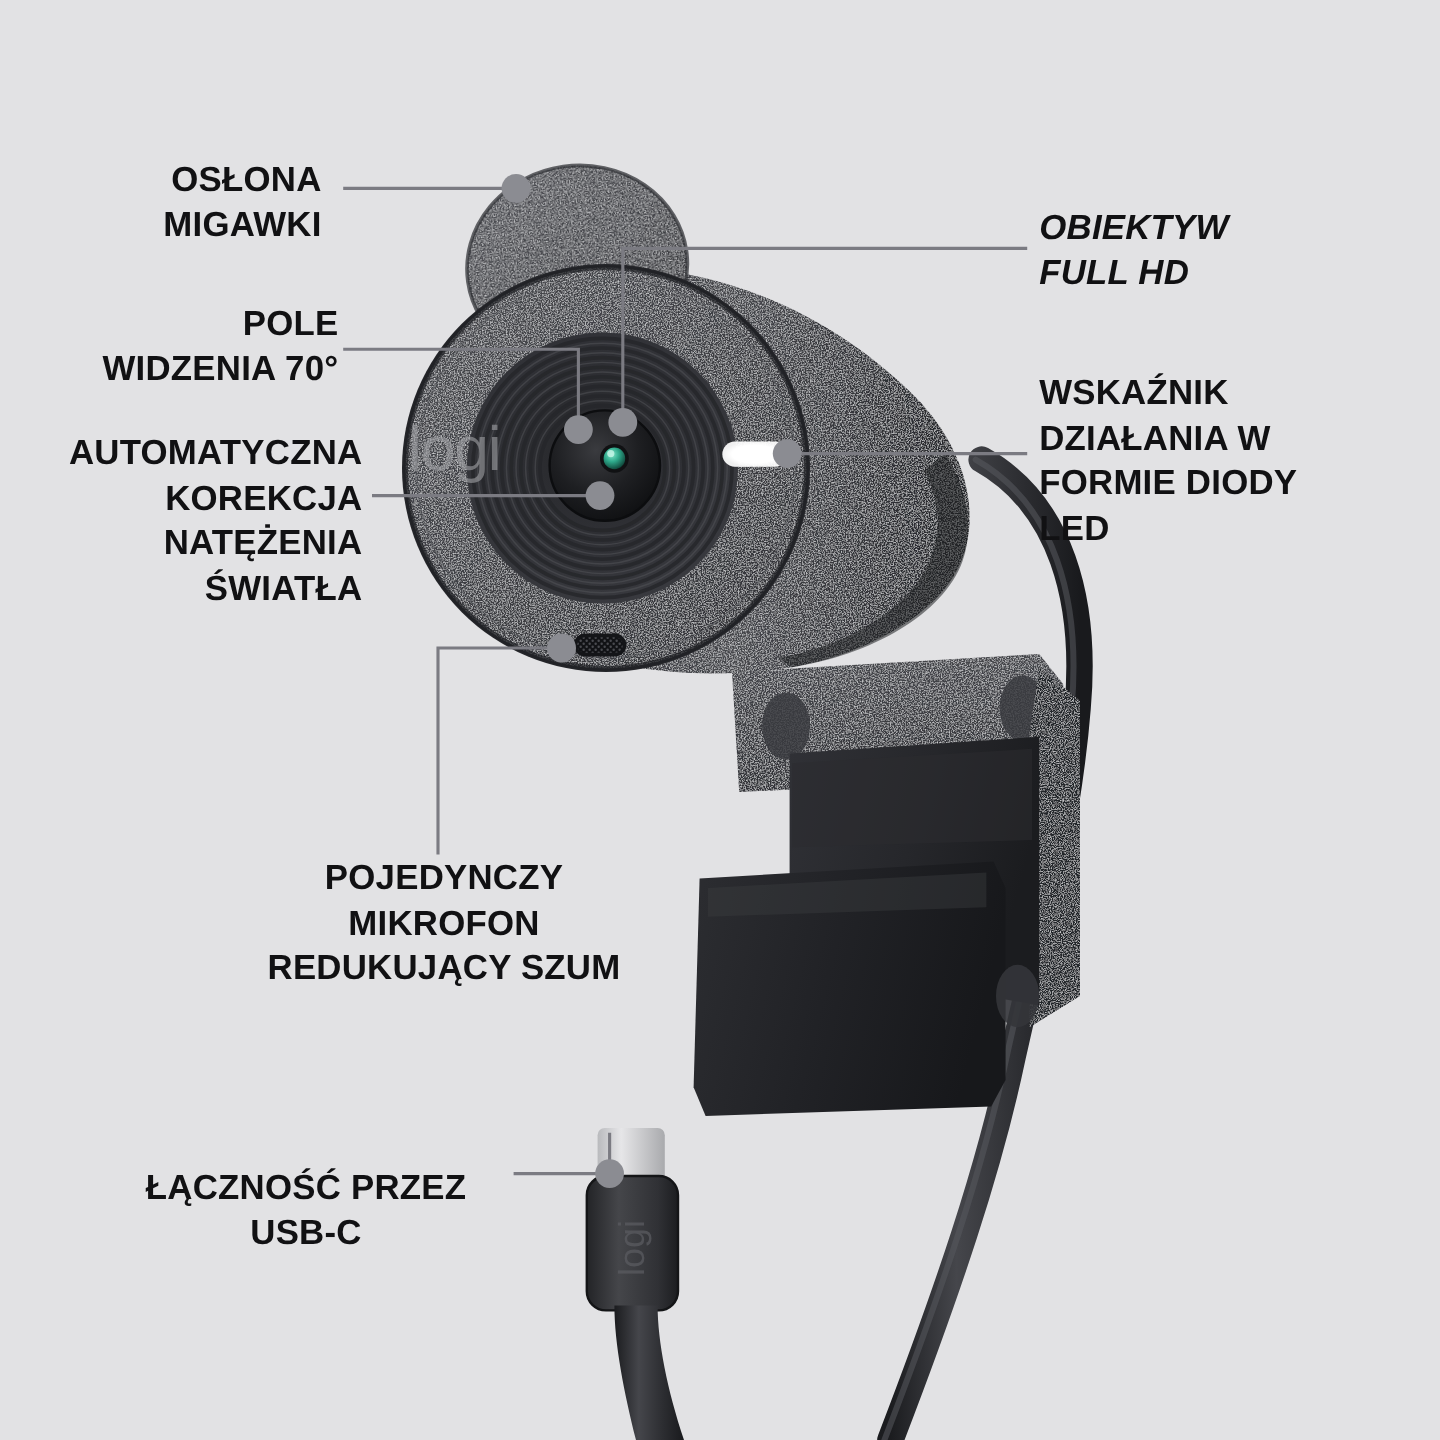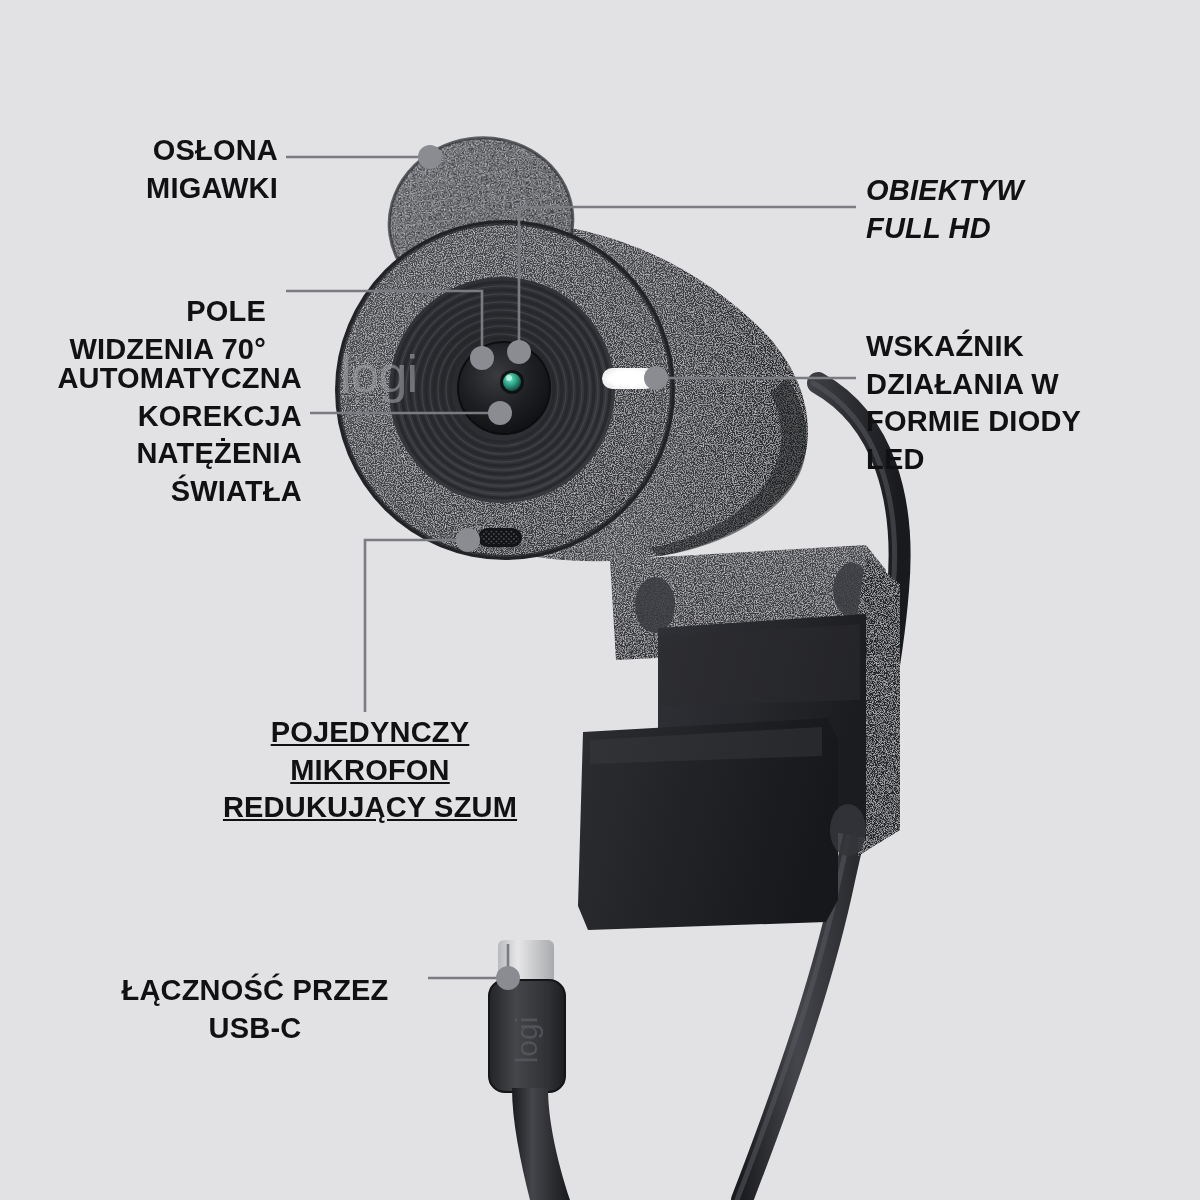--- a/index.html
+++ b/index.html
@@ -19,21 +19,21 @@
     color:#111113;
     font-weight:700;
     font-size:29px;
     line-height:1.30;
     letter-spacing:0.2px;
     white-space:pre-line;
     text-transform:uppercase;
   }
   .callout.right-align{text-align:right;}
   .callout.left-align{text-align:left;}
-  .callout.center-align{text-align:center;text-decoration:underline;}
+  .callout.center-align{text-align:center;}
 
   
   #artwork,#leaders{position:absolute;left:0;top:0;width:1200px;height:1200px;}
   #leaders{pointer-events:none;}
 </style>
 </head>
 <body>
 
 <div id="stage">
 
@@ -246,35 +246,35 @@
       <circle cx="430" cy="157" r="12"></circle>
       <circle cx="482" cy="358" r="12"></circle>
       <circle cx="500" cy="413" r="12"></circle>
       <circle cx="519" cy="352" r="12"></circle>
       <circle cx="656" cy="378" r="12"></circle>
       <circle cx="468" cy="540" r="12"></circle>
       <circle cx="508" cy="978" r="12"></circle>
     </g>
   </svg>
 
-  <div class="callout right-align" style="left:30px;top:132px;width:248px;text-align:right;">OSŁONA
+  <div class="callout right-align" style="left:20px;top:132px;width:248px;text-align:right;">OSŁONA
 MIGAWKI</div>
 
-  <div class="callout right-align" style="left:8px;top:252px;width:258px;margin-top:41px;">POLE
+  <div class="callout right-align" style="left:24px;top:252px;width:258px;">POLE
 WIDZENIA 70°</div>
 
   <div class="callout right-align" style="left:12px;top:344px;width:290px;margin-top:16px;">AUTOMATYCZNA
 KOREKCJA
 NATĘŻENIA
 ŚWIATŁA</div>
 
   <div class="callout left-align" style="left:866px;top:172px;width:320px;font-style:italic;">OBIEKTYW
 FULL HD</div>
 
-  <div class="callout left-align" style="left:866px;top:328px;width:330px;">WSKAŹNIK
+  <div class="callout left-align" style="left:866px;top:310px;width:330px;">WSKAŹNIK
 DZIAŁANIA W
 FORMIE DIODY
 LED</div>
 
   <div class="callout center-align" style="left:186px;top:714px;width:368px;">POJEDYNCZY
 MIKROFON
 REDUKUJĄCY SZUM</div>
 
   <div class="callout right-align" style="left:90px;top:972px;width:330px;text-align:center;">ŁĄCZNOŚĆ PRZEZ
 USB-C</div>

